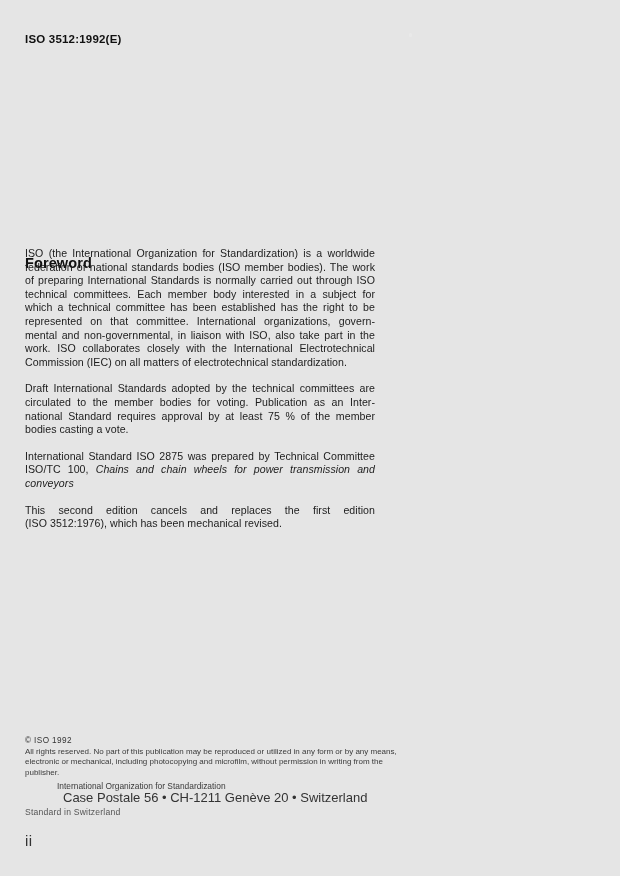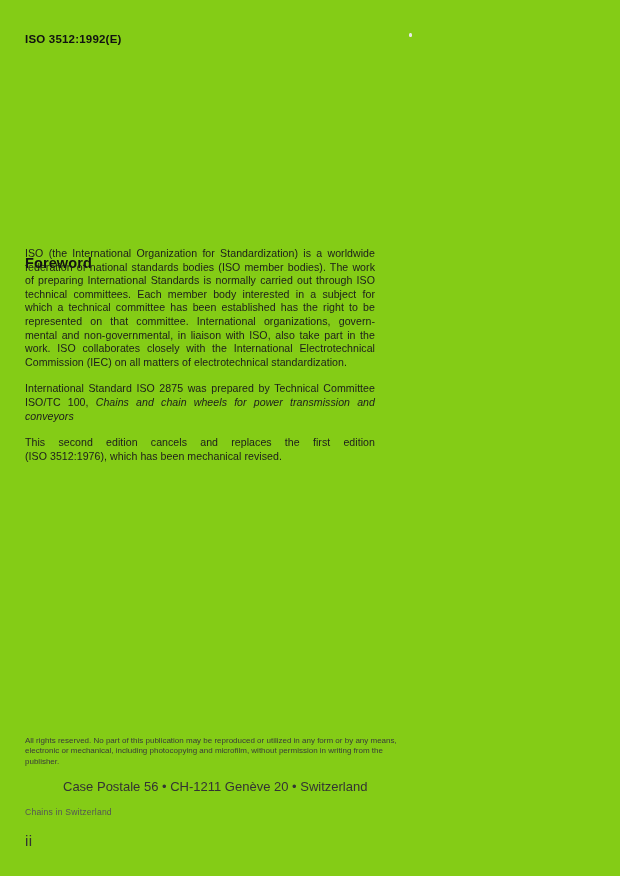--- a/index.html
+++ b/index.html
@@ -4,21 +4,21 @@
 <style>
   html, body {
     margin: 0;
     padding: 0;
     background: #ffffff;
   }
   .page {
     position: relative;
     width: 620px;
     height: 876px;
-    background: #84cc16;
+    background: #e5e5e5;
     overflow: hidden;
     font-family: "Liberation Sans", sans-serif;
     color: #1a1a1a;
     -webkit-font-smoothing: antialiased;
   }
 
   
   .doc-header {
     position: absolute;
     left: 25px;
@@ -149,20 +149,21 @@
   <div class="doc-header">ISO 3512:1992(E)</div>
 
   <div class="scan-speck"></div>
 
   <div class="foreword-heading">Foreword</div>
 
   <div class="body-col">
 
     <p class="para">ISO (the International Organization for Standardization) is a worldwide federation of national standards bodies (ISO member bodies). The work of preparing International Standards is normally carried out through ISO technical committees. Each member body interested in a subject for which a technical committee has been established has the right to be represented on that committee. International organizations, govern-mental and non-governmental, in liaison with ISO, also take part in the work. ISO collaborates closely with the International Electrotechnical Commission (IEC) on all matters of electrotechnical standardization.</p>
 
+    <p class="para">Draft International Standards adopted by the technical committees are circulated to the member bodies for voting. Publication as an Inter-national Standard requires approval by at least 75 % of the member bodies casting a vote.</p>
 
     <p class="para">
       <span>International Standard ISO 2875 was prepared by Technical Committee ISO/TC 100, </span><i>Chains and chain wheels for power transmission and conveyors</i>
     </p>
 
     <p class="para loose">
       <span class="loose-line spread">
           <span>This</span>
           <span>second</span>
           <span>edition</span>
@@ -173,24 +174,26 @@
           <span>first</span>
           <span>edition</span>
         </span>
       <span class="loose-line">(ISO 3512:1976), which has been mechanical revised.</span>
     </p>
 
 
   </div>
 
   <div class="colophon">
+    <div class="copyright-line">©  ISO  1992</div>
     <div class="rights-text">All rights reserved. No part of this publication may be reproduced or utilized in any form or by any means, electronic or mechanical, including photocopying and microfilm, without permission in writing from the publisher.</div>
   </div>
 
   <div class="address-block">
+    <div class="org-line">International Organization for Standardization</div>
     <div class="addr-line">Case Postale 56 • CH-1211 Genève 20 • Switzerland</div>
   </div>
 
-  <div class="printed-line">Chains in Switzerland</div>
+  <div class="printed-line">Standard in Switzerland</div>
 
   <div class="page-number">ii</div>
 
 </div>
 
 </body></html>

